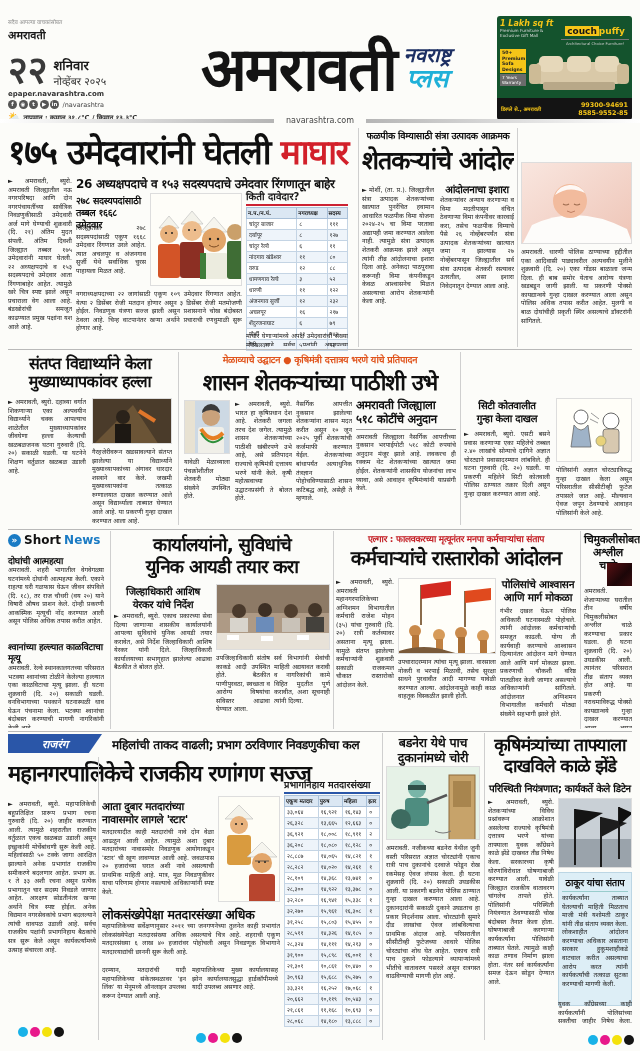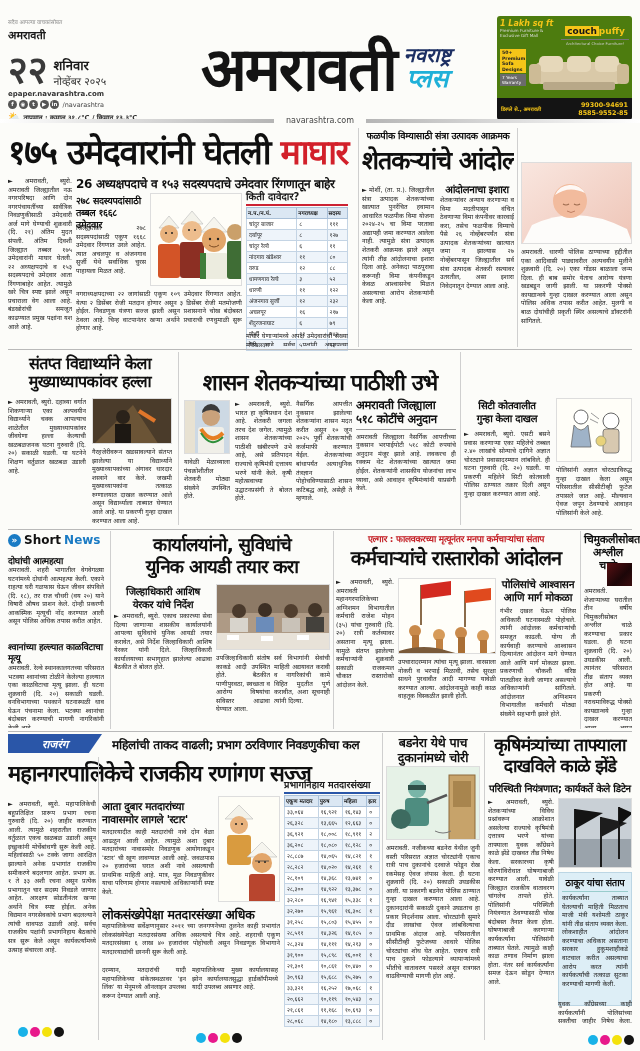--- a/index.html
+++ b/index.html
@@ -54,21 +54,21 @@
   </div>
 
   <div class="abs" style="left:158px;top:30px;width:336px;height:78px;display:flex;align-items:center;justify-content:center">
     <span style="font-size:60px;font-weight:bold;color:#141414;letter-spacing:-2px;line-height:1">अमरावती</span>
     <span style="margin-left:8px;display:flex;flex-direction:column;align-items:center">
       <span style="font-size:20px;font-weight:bold;font-style:italic;color:#1c2f63;line-height:1.05">नवराष्ट्र</span>
       <span style="font-size:25px;font-weight:bold;font-style:italic;color:#1fb0d8;line-height:1.05">प्लस</span>
     </span>
   </div>
 
-  <div class="abs" style="left:497px;top:16px;width:135px;height:97px;background:#4d7c0f;border-radius:3px;padding:3px;color:#fff">
+  <div class="abs" style="left:497px;top:16px;width:135px;height:97px;background:#14532d;border-radius:3px;padding:3px;color:#fff">
     <div style="display:flex;justify-content:space-between">
       <div style="width:58px">
         <div style="color:#f5c518;font-size:8px;font-weight:bold;font-style:italic">1 Lakh sq ft</div>
         <div style="font-size:4.2px;color:#ddd;line-height:1.25">Premium Furniture &amp; Exclusive Gift Mall</div>
       </div>
       <div style="text-align:center;width:68px">
         <div>
           <span style="background:#f5c518;color:#161616;font-weight:bold;font-size:9px;padding:0 2px">couch</span><span style="color:#f5c518;font-weight:bold;font-size:9px">puffy</span>
         </div>
         <div style="font-size:3.8px;color:#ccc;border-top:1px solid #777;margin-top:1px;padding-top:1px">Architectural Choice Furniture!</div>
@@ -258,20 +258,21 @@
       <polygon points="0,46 40,6 66,46" fill="#6b5436"></polygon>
       <circle cx="30" cy="18" r="7" fill="#2a221a"></circle>
       <rect x="22" y="25" width="16" height="21" fill="#1d1813"></rect>
       <path d="M46 12 l16 10" stroke="#e0762a" stroke-width="4"></path>
     </svg>
   </div>
   <div class="abs t" style="left:92px;top:448px;width:80px;height:76px">गैरहजेरीवरून खडसावल्याने संतप्त झालेल्या या विद्यार्थ्याने मुख्याध्यापकांच्या अंगावर धारदार शस्त्राने वार केले. जखमी मुख्याध्यापकांना तत्काळ रुग्णालयात दाखल करण्यात आले असून विद्यार्थ्याला ताब्यात घेण्यात आले आहे. या प्रकरणी गुन्हा दाखल करण्यात आला आहे.</div>
 
   <div class="vr" style="left:178px;top:352px;height:173px"></div>
 
+  <div class="abs hd ctr nowrap" style="left:184px;top:353px;width:272px;font-size:9.5px;color:#e0541c">मेळाव्याचे उद्घाटन ● कृषिमंत्री दत्तात्रय भरणे यांचे प्रतिपादन</div>
   <div class="abs hd ctr nowrap" style="left:184px;top:366px;width:272px;font-size:22px;letter-spacing:-1px">शासन शेतकऱ्यांच्या पाठीशी उभे</div>
   <div class="abs imgbox" style="left:184px;top:400px;width:46px;height:54px">
     <svg width="46" height="54" viewBox="0 0 46 54">
       <rect width="46" height="54" fill="#cdd9e4"></rect>
       <rect x="0" y="0" width="10" height="54" fill="#e8e2d2"></rect>
       <circle cx="26" cy="16" r="9" fill="#caa27b"></circle>
       <path d="M17 12 a9 9 0 0 1 18 0 q-9 -6 -18 0" fill="#3a3a3a"></path>
       <rect x="13" y="26" width="26" height="28" rx="3" fill="#f0efe8"></rect>
       <path d="M16 28 q10 16 22 4" stroke="#e67e22" stroke-width="4" fill="none"></path>
       <path d="M16 32 q10 16 22 4" stroke="#2f8f3a" stroke-width="2" fill="none"></path>

